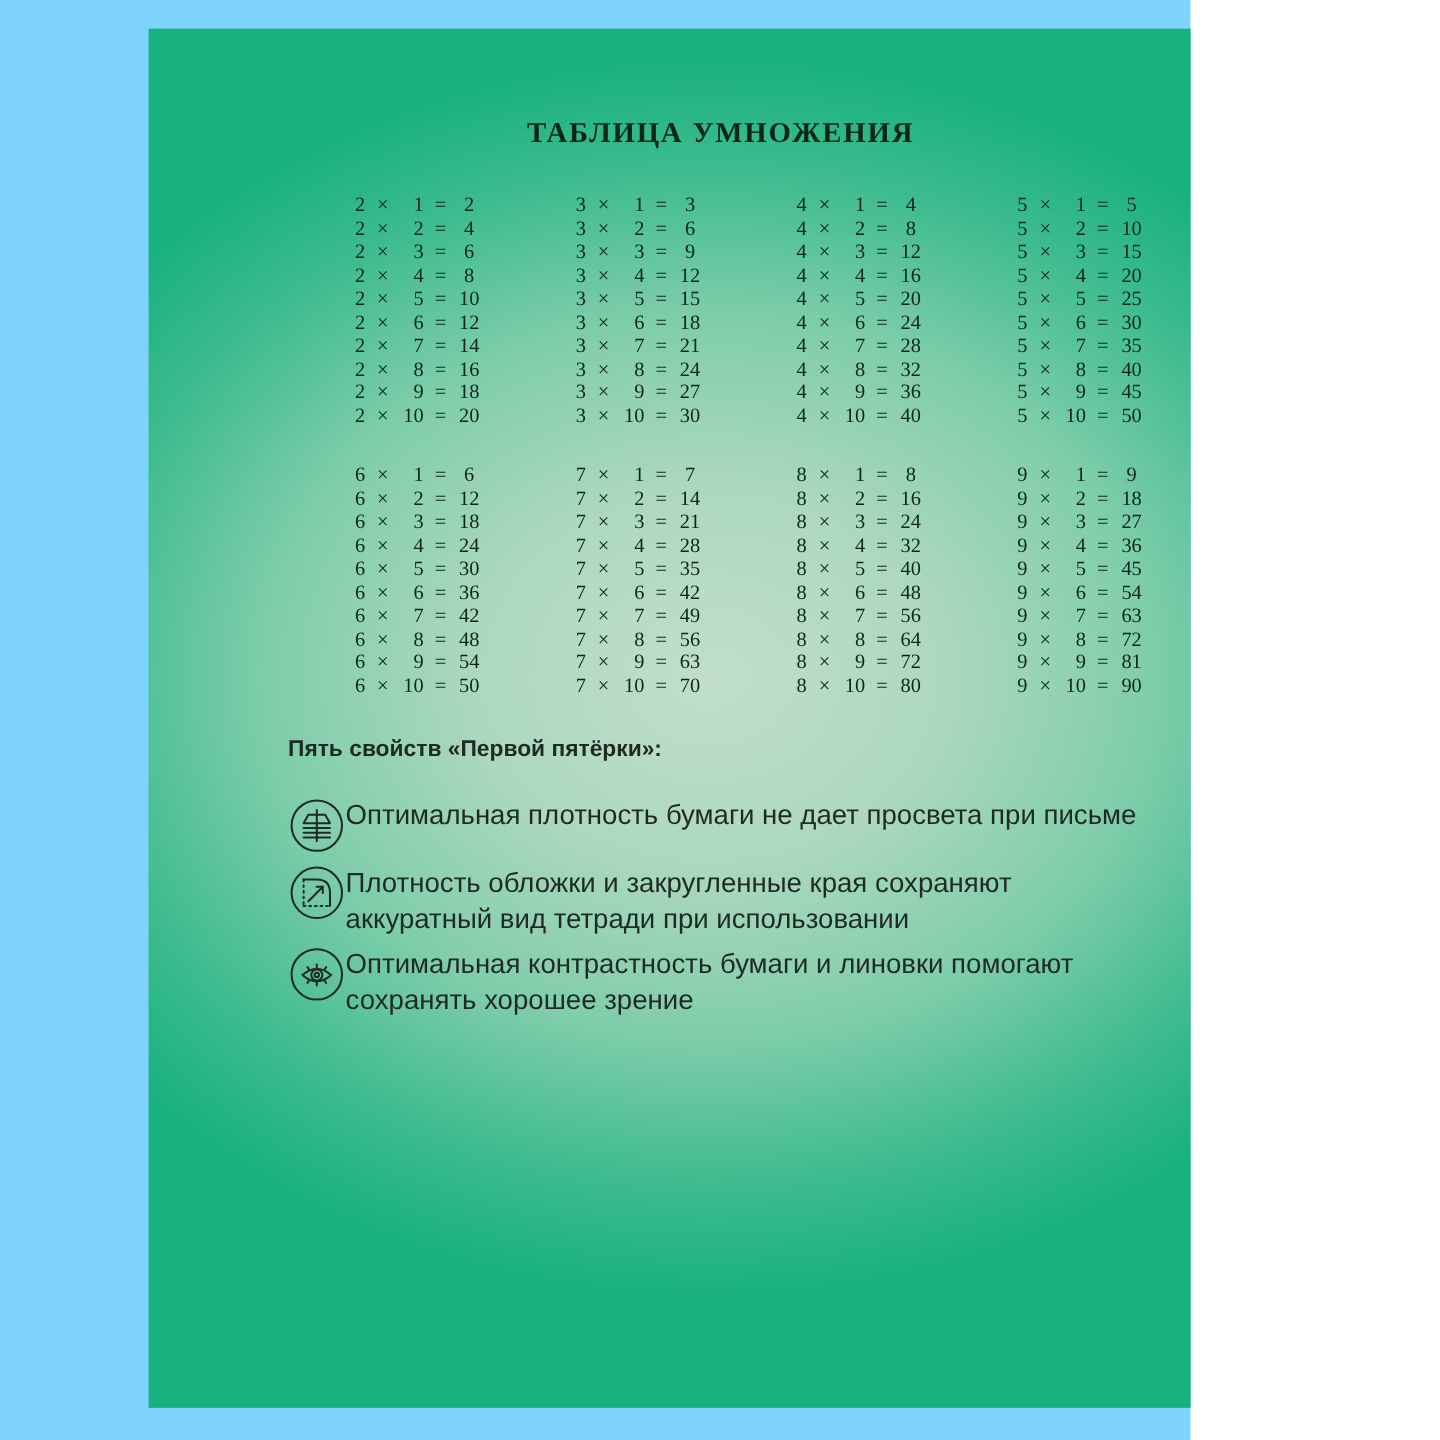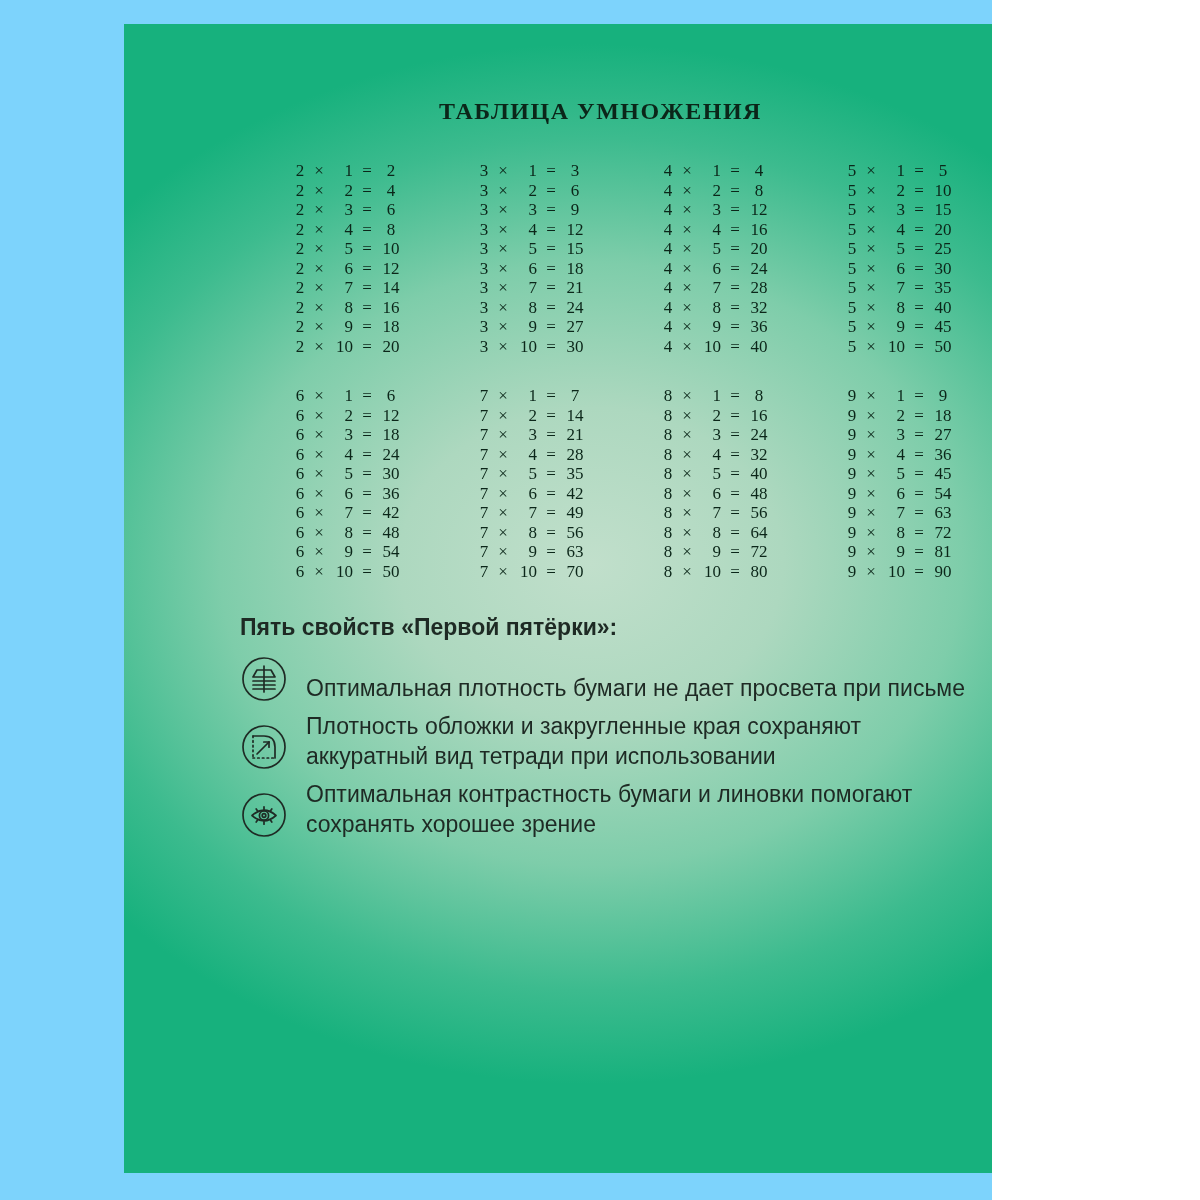--- a/index.html
+++ b/index.html
@@ -49,30 +49,29 @@
   .esym{text-align:center;}
   .eb{text-align:right;padding-right:3px;}
   .eeq{text-align:center;}
   .er{text-align:center;}
   .features{
     margin:33px 0 0 116px;
     width:800px;
     color:#1e2a24;
   }
   .features-heading{
-    margin:0 0 14px 0;
-    font-size:23px;
+    margin:0 0 28px 0;
+    font-size:19px;
     font-weight:700;
     color:#1e2a24;
   }
   .feat-list{display:flex;flex-direction:column;gap:8px;}
   .feat{
     display:flex;
-    align-items:flex-end;
-    gap:18px;
+    align-items:flex-start;
     min-height:48px;
   }
   .feat-icon{
     width:48px;height:48px;
     flex:0 0 48px;
     color:#1f2b25;
   }
   .feat-icon svg{
     width:48px;height:48px;
     fill:none;

